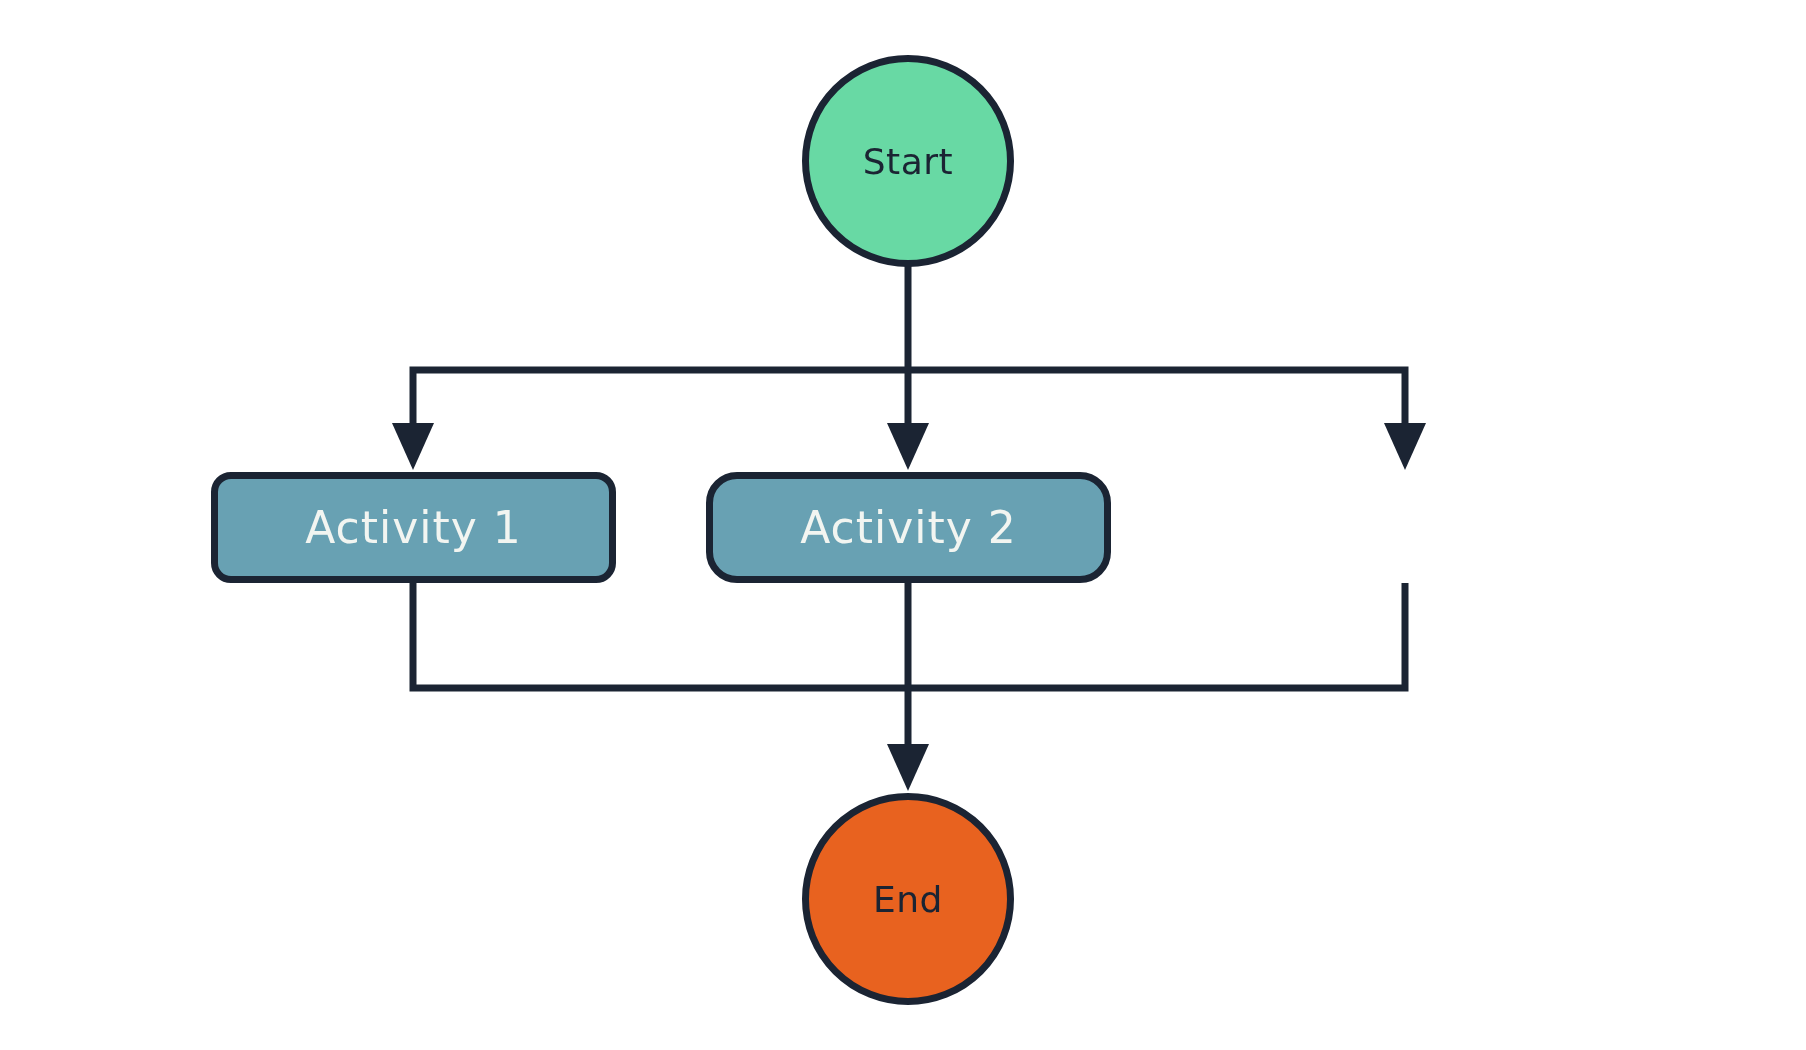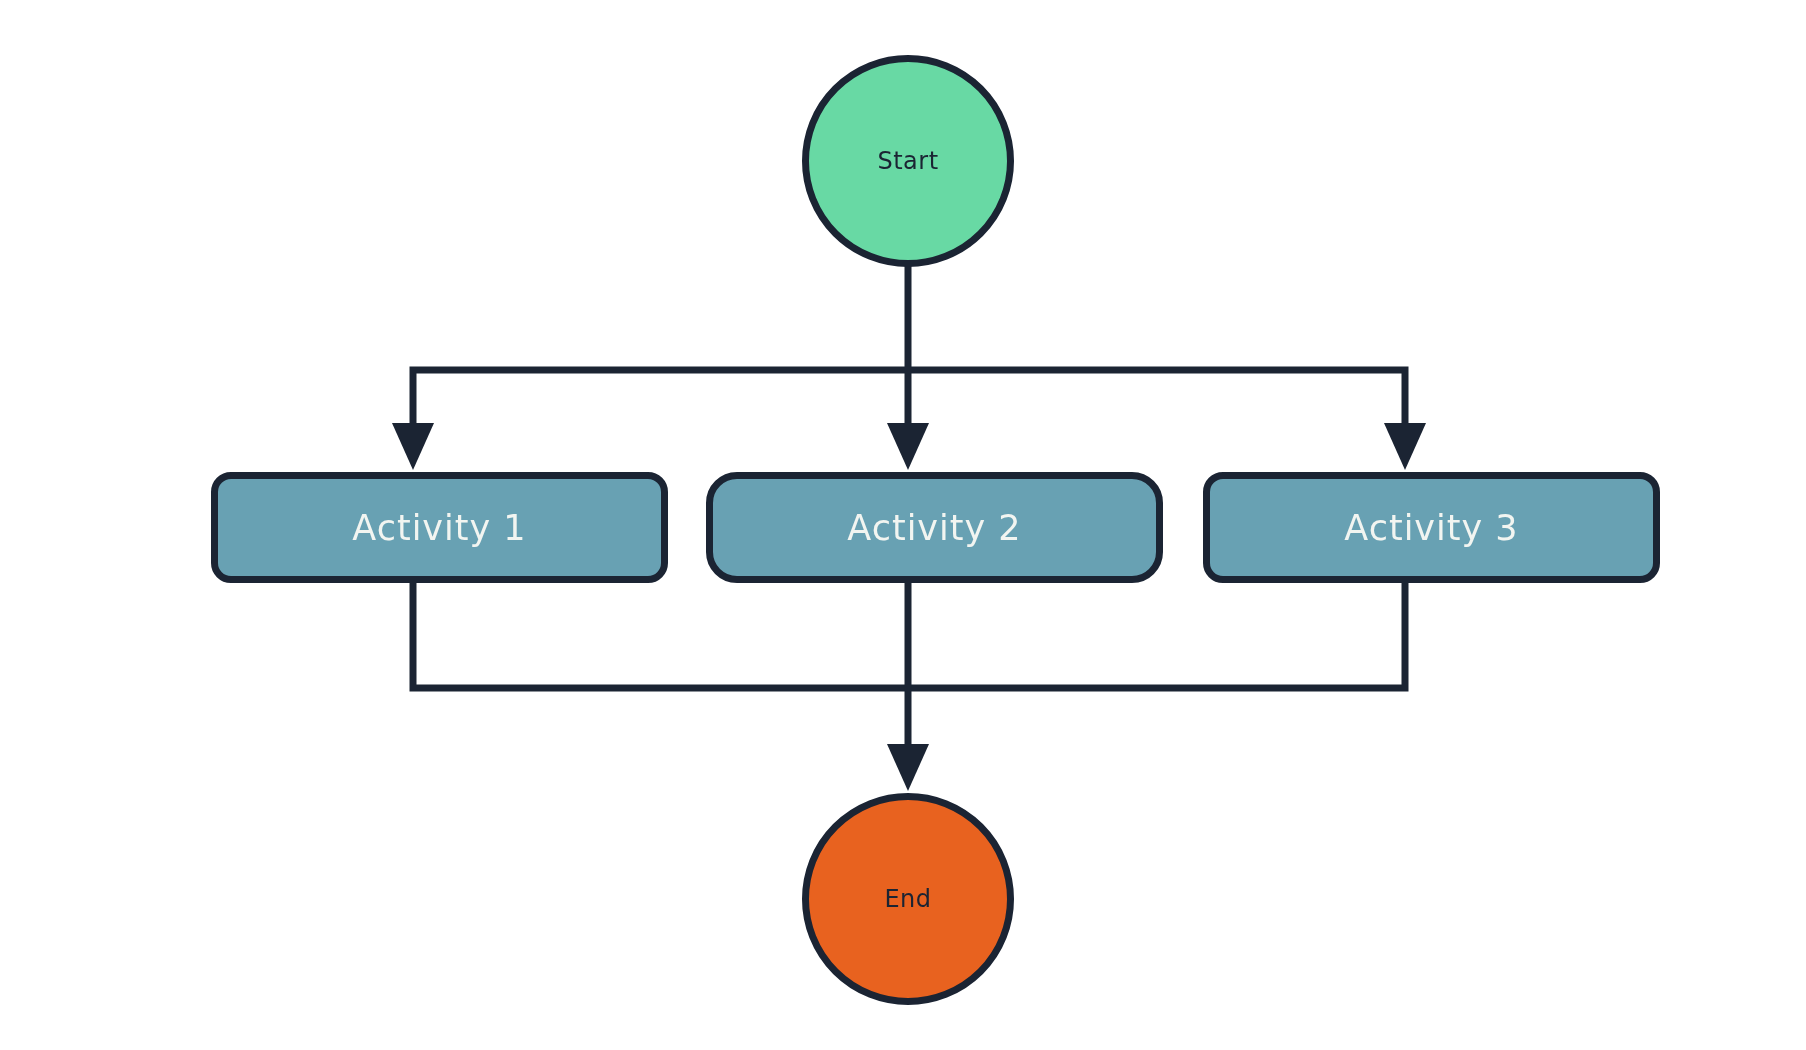--- a/index.html
+++ b/index.html
@@ -44,33 +44,33 @@
     align-items: center;
     justify-content: center;
     border: 7px solid var(--outline, #1b2433);
     text-align: center;
   }
   .node-circle {
     width: 212px;
     height: 212px;
     border-radius: 50%;
     color: var(--circle_text, #1b2433);
-    font-size: 24px;
+    font-size: 36px;
     letter-spacing: 0.5px;
   }
   .node-start { left: 802px; top: 55px; background: var(--start_fill, #68d9a4); }
   .node-end   { left: 802px; top: 793px; background: var(--end_fill, #e8621f); }
   .node-rect {
-    width: 457px;
+    width: 405px;
     height: 111px;
     top: 472px;
     border-radius: 20px;
     background: var(--activity_fill, #68a1b3);
     color: var(--activity_text, #f2f5f1);
-    font-size: 35px;
+    font-size: 44px;
     letter-spacing: 1px;
   }
   .node-activity-1 { left: 211px; }
   .node-activity-2 { left: 706px; border-radius: 31px; }
   .node-activity-3 { left: 1203px; }
 </style>
 </head>
 <body>
 
 <div class="canvas">
@@ -95,21 +95,18 @@
   </div>
 
   <div class="node node-rect node-activity-1">
     <span>Activity 1</span>
   </div>
 
   <div class="node node-rect node-activity-2">
     <span>Activity 2</span>
   </div>
 
-  <div class="node node-rect node-activity-3">
-    <span>Activity 3</span>
-  </div>
 
   <div class="node node-circle node-end">
     <span>End</span>
   </div>
 
 </div>
 
 </body></html>

